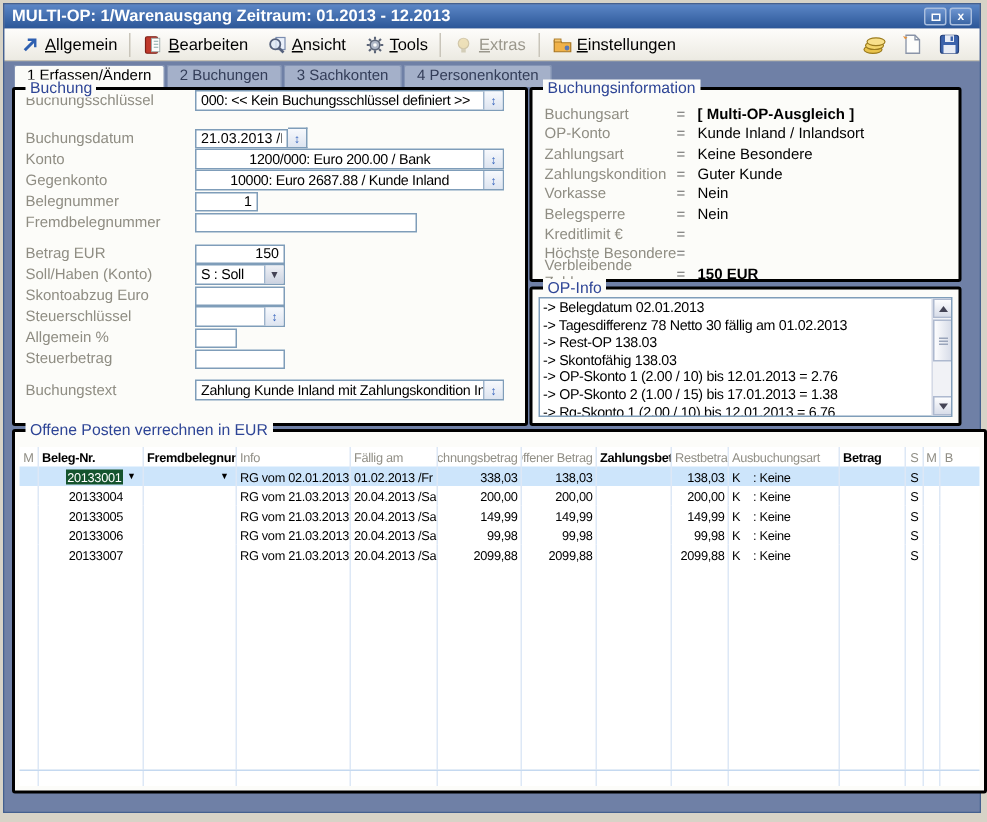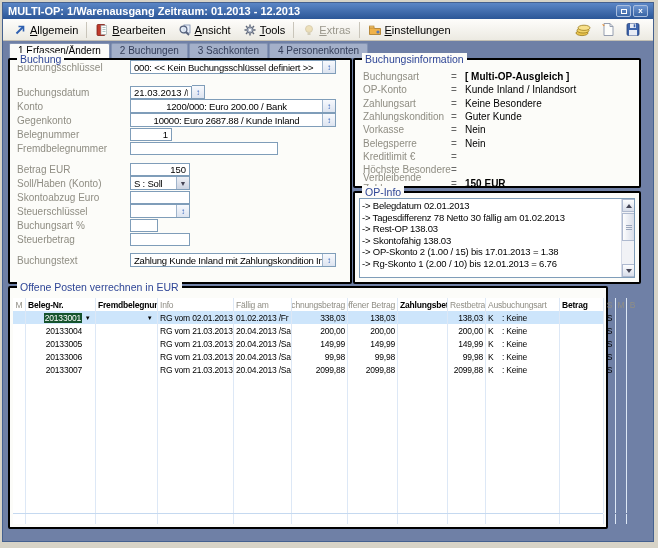--- a/index.html
+++ b/index.html
@@ -38,21 +38,21 @@
          border:1px solid #8494b4; border-bottom:none; border-radius:2px 2px 0 0; }
   .tab.active { background:#fbfbf8; color:#000; }
 
   .panel { position:absolute; background:#fcfcf9; border:2px solid #000000; border-radius:2px; }
   .plabel { position:absolute; top:-7px; left:7px; background:#fcfcf9; padding:0 3px;
             color:#2e4596; font-size:10.5px; white-space:nowrap; }
 
   #p-buchung { left:5px;  top:17px;  width:344px; height:226px; }
   #p-binfo   { left:350px; top:17px; width:288px; height:130px; }
   #p-opinfo  { left:350px; top:150px; width:288px; height:93px; }
-  #p-op      { left:5px;  top:245px; width:600px; height:243px; }
+  #p-op      { left:5px;  top:245px; width:650px; height:243px; }
 
   
   .form { padding-top:0; font-size:10px; }
   .frow { height:14px; display:flex; align-items:center; padding-left:7px; }
   .frow .flabel { width:113px; color:#8f8d83; flex:none; }
   .gap11 { margin-bottom:11px; } .gap7 { margin-bottom:7px; }
   input.fld { height:13px; border:1px solid #7f9db9; font-family:inherit; font-size:9.5px; padding:0 3px; background:#fff; color:#000; }
   .fld.right { text-align:right; }
   .combo { display:inline-flex; height:14px; border:1px solid #7f9db9; background:#fff; align-items:stretch; }
   .combo-text { flex:1; font-size:9.5px; letter-spacing:-0.2px; white-space:nowrap; overflow:hidden;
@@ -263,21 +263,21 @@
           <input class="fld w60" value="" style="">
         </div>
         <div class="frow">
           <span class="flabel">Steuerschlüssel</span>
           <span class="combo w60">
             <span class="combo-text"></span>
             <span class="combo-btn">↕</span>
           </span>
         </div>
         <div class="frow">
-          <span class="flabel">Buchungsart %</span>
+          <span class="flabel">Allgemein %</span>
           <input class="fld w28" value="" style="">
         </div>
         <div class="frow gap7">
           <span class="flabel">Steuerbetrag</span>
           <input class="fld w60" value="" style="">
         </div>
         <div class="frow">
           <span class="flabel">Buchungstext</span>
           <span class="combo w206">
             <span class="combo-text">Zahlung Kunde Inland mit Zahlungskondition Inlandsort</span>
@@ -339,20 +339,21 @@
     </div>
 
     <div class="panel" id="p-opinfo">
       <span class="plabel">OP-Info</span>
       <div class="opbox">
         <div class="oplines">
           <div>-&gt; Belegdatum 02.01.2013</div>
           <div>-&gt; Tagesdifferenz 78 Netto 30 fällig am 01.02.2013</div>
           <div>-&gt; Rest-OP 138.03</div>
           <div>-&gt; Skontofähig 138.03</div>
+          <div>-&gt; OP-Skonto 1 (2.00 / 10) bis 12.01.2013 = 2.76</div>
           <div>-&gt; OP-Skonto 2 (1.00 / 15) bis 17.01.2013 = 1.38</div>
           <div>-&gt; Rg-Skonto 1 (2.00 / 10) bis 12.01.2013 = 6.76</div>
         </div>
         <div class="sbar">
           <div class="sbtn up">
               <span class="tri-up"></span>
             </div>
           <div class="sthumb">
               <span class="grip"></span>
             </div>

